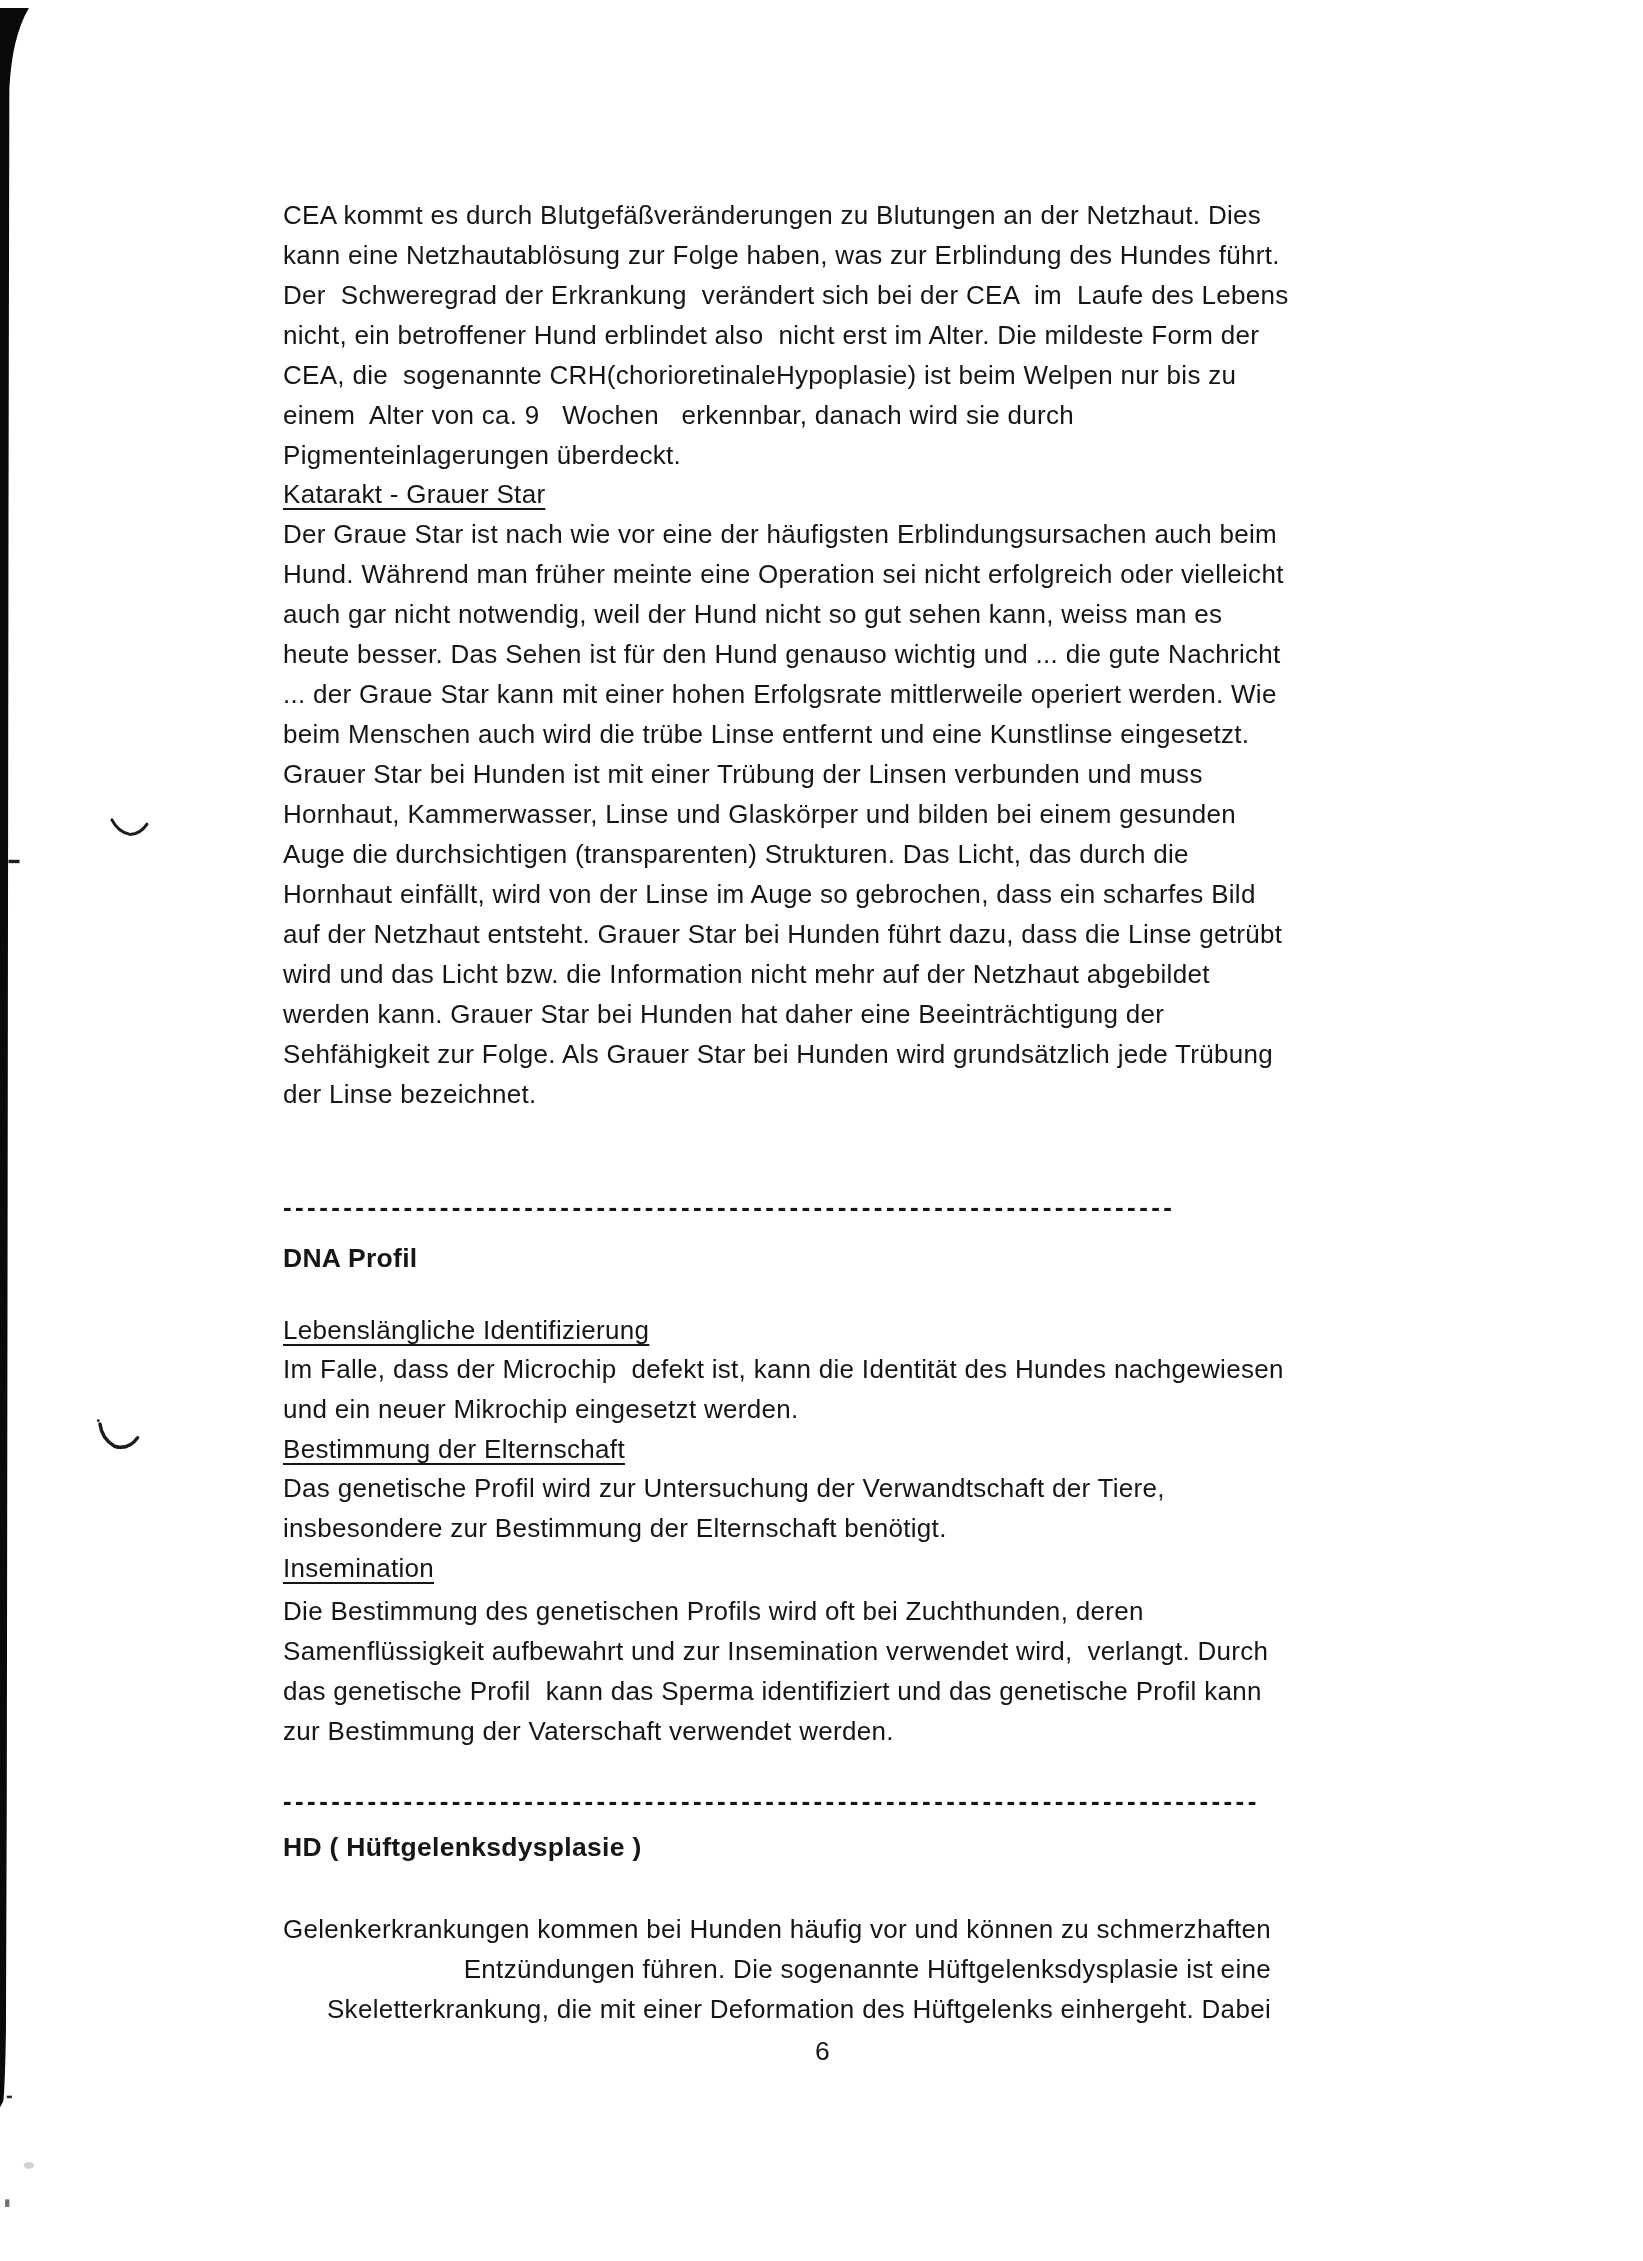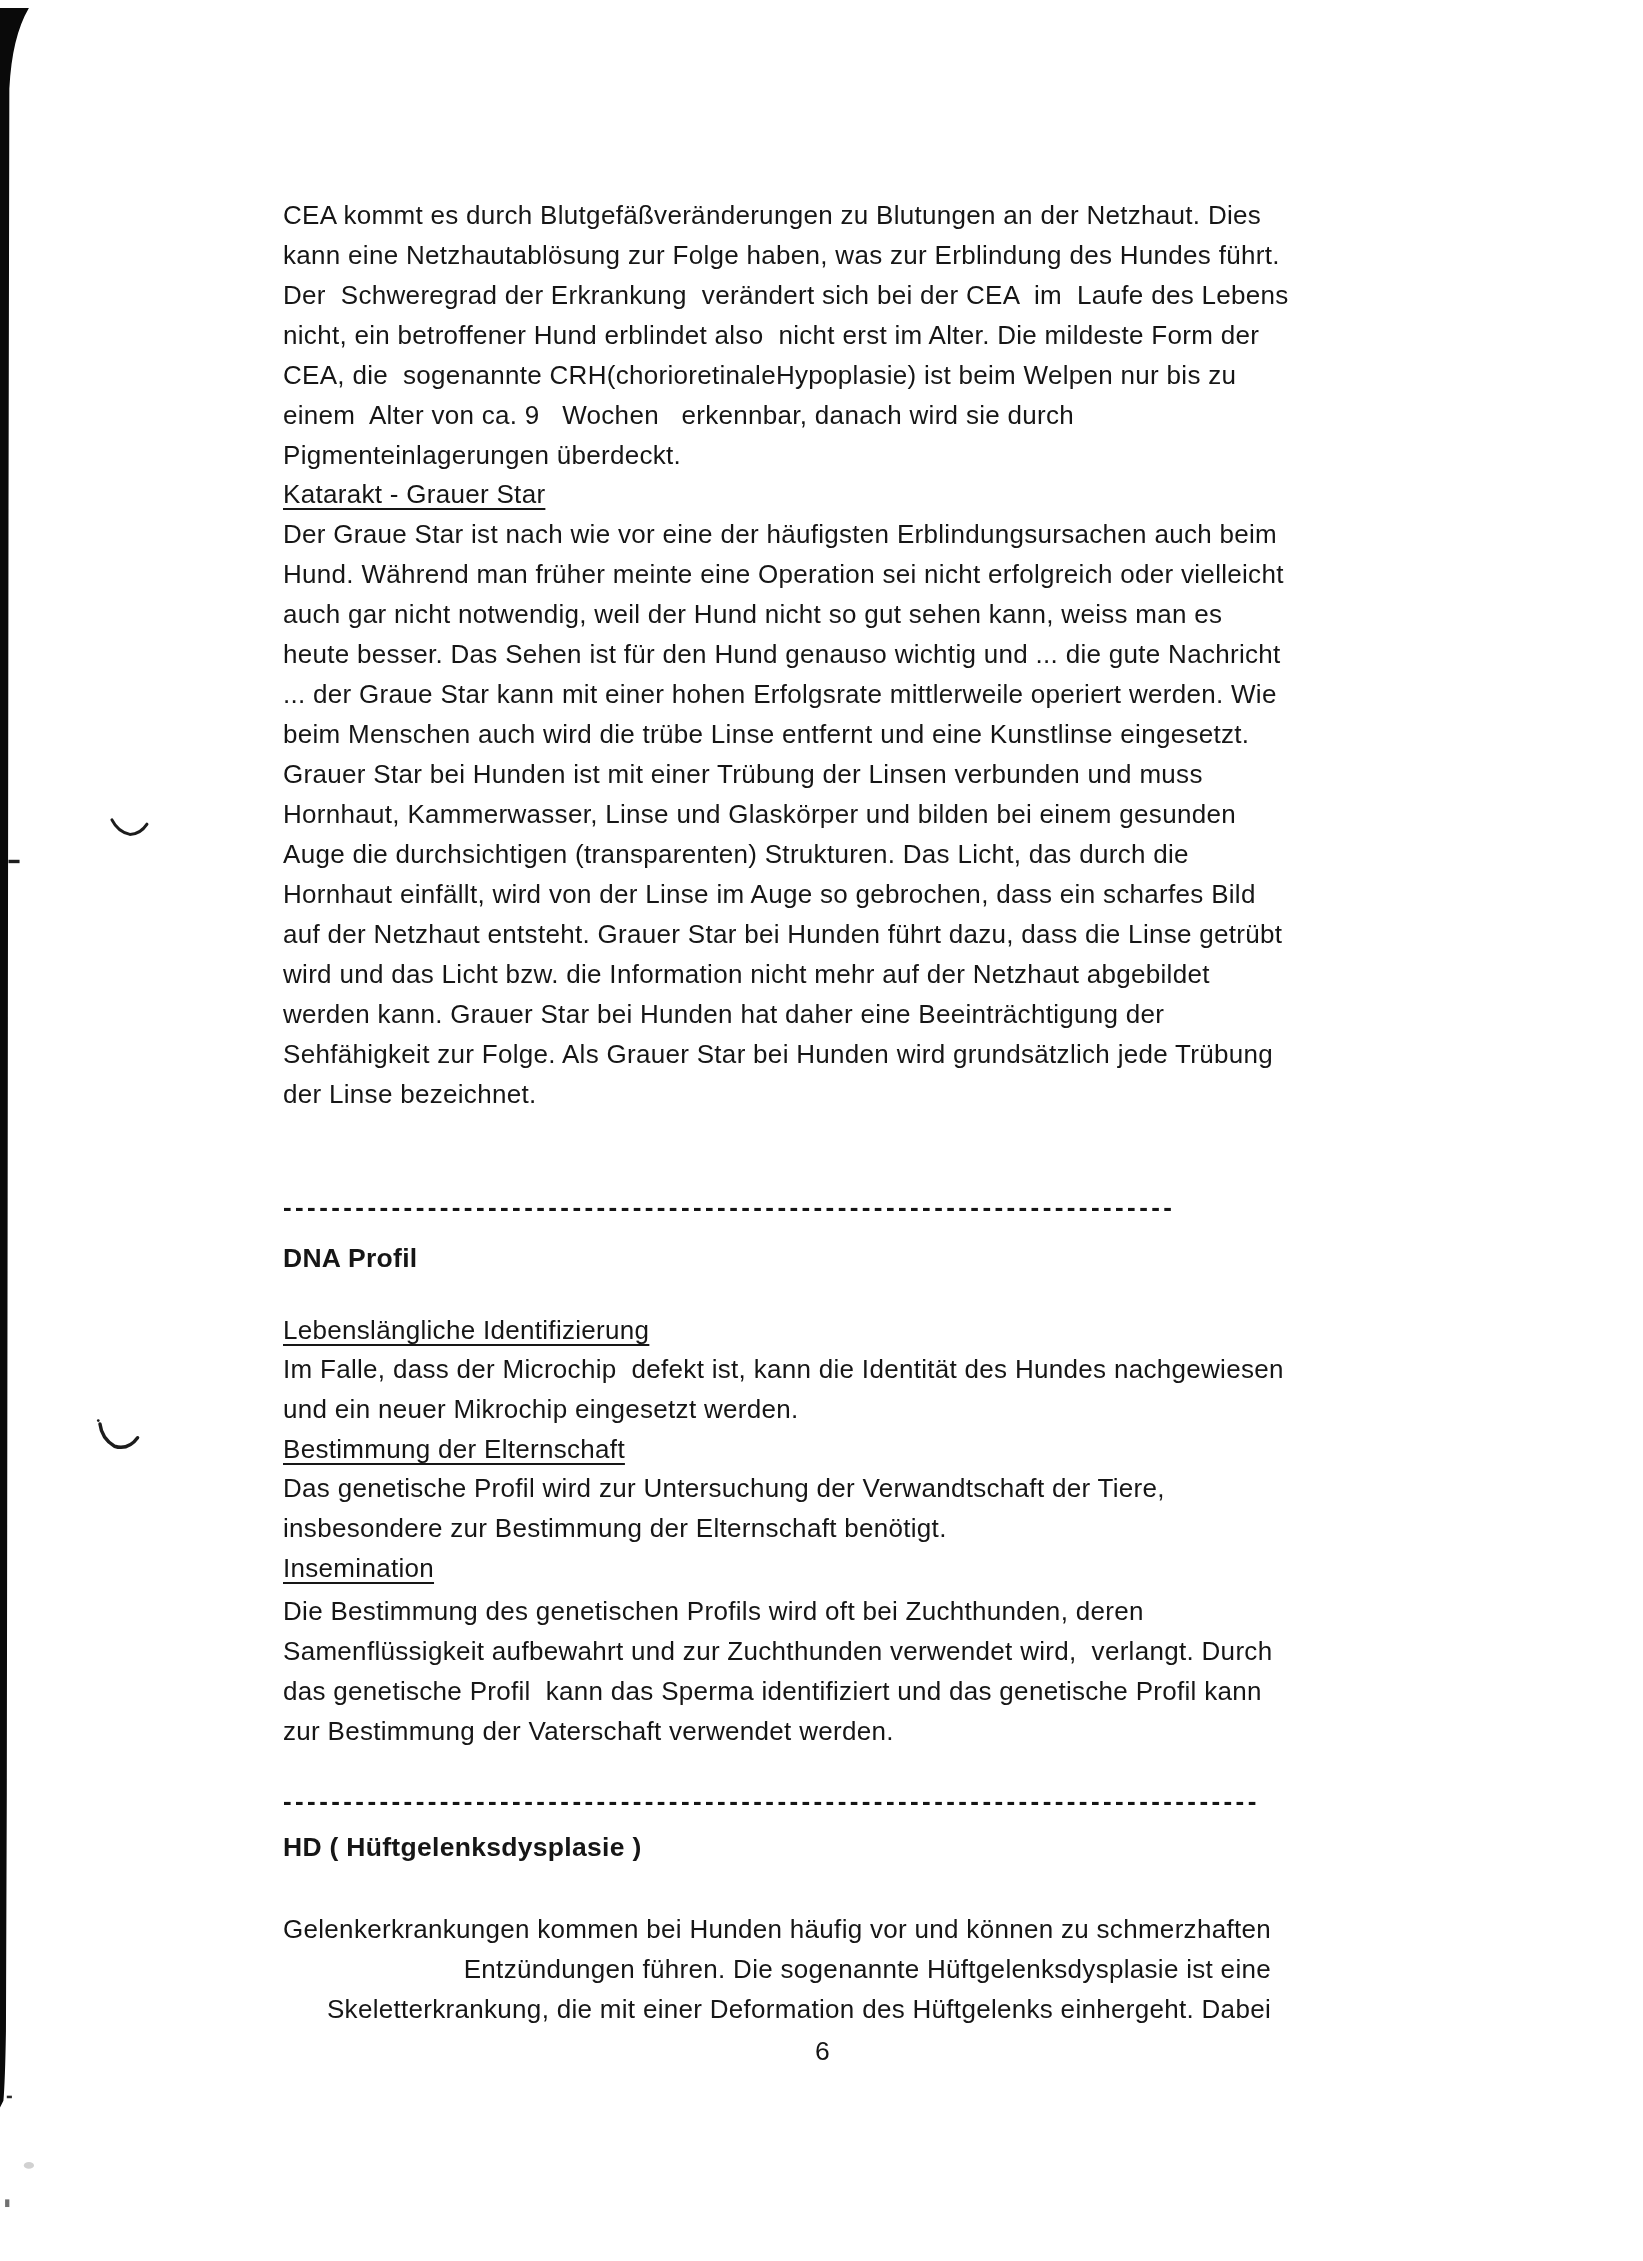--- a/index.html
+++ b/index.html
@@ -128,21 +128,21 @@
     <div class="line">Das genetische Profil wird zur Untersuchung der Verwandtschaft der Tiere,</div>
     <div class="line">insbesondere zur Bestimmung der Elternschaft benötigt.</div>
   </div>
 
 <div class="text-block" style="top:1548px;">
   <span class="subheading">Insemination</span>
 </div>
 
 <div class="text-block" style="top:1591px;">
     <div class="line">Die Bestimmung des genetischen Profils wird oft bei Zuchthunden, deren</div>
-    <div class="line">Samenflüssigkeit aufbewahrt und zur Zuchthunden verwendet wird,  verlangt. Durch</div>
+    <div class="line">Samenflüssigkeit aufbewahrt und zur Insemination verwendet wird,  verlangt. Durch</div>
     <div class="line">das genetische Profil  kann das Sperma identifiziert und das genetische Profil kann</div>
     <div class="line">zur Bestimmung der Vaterschaft verwendet werden.</div>
   </div>
 
 <div class="text-block divider" style="top:1781px;">---------------------------------------------------------------------------------</div>
 
 <div class="text-block" style="top:1827px;">
   <span class="bold-heading">HD ( Hüftgelenksdysplasie )</span>
 </div>
 

